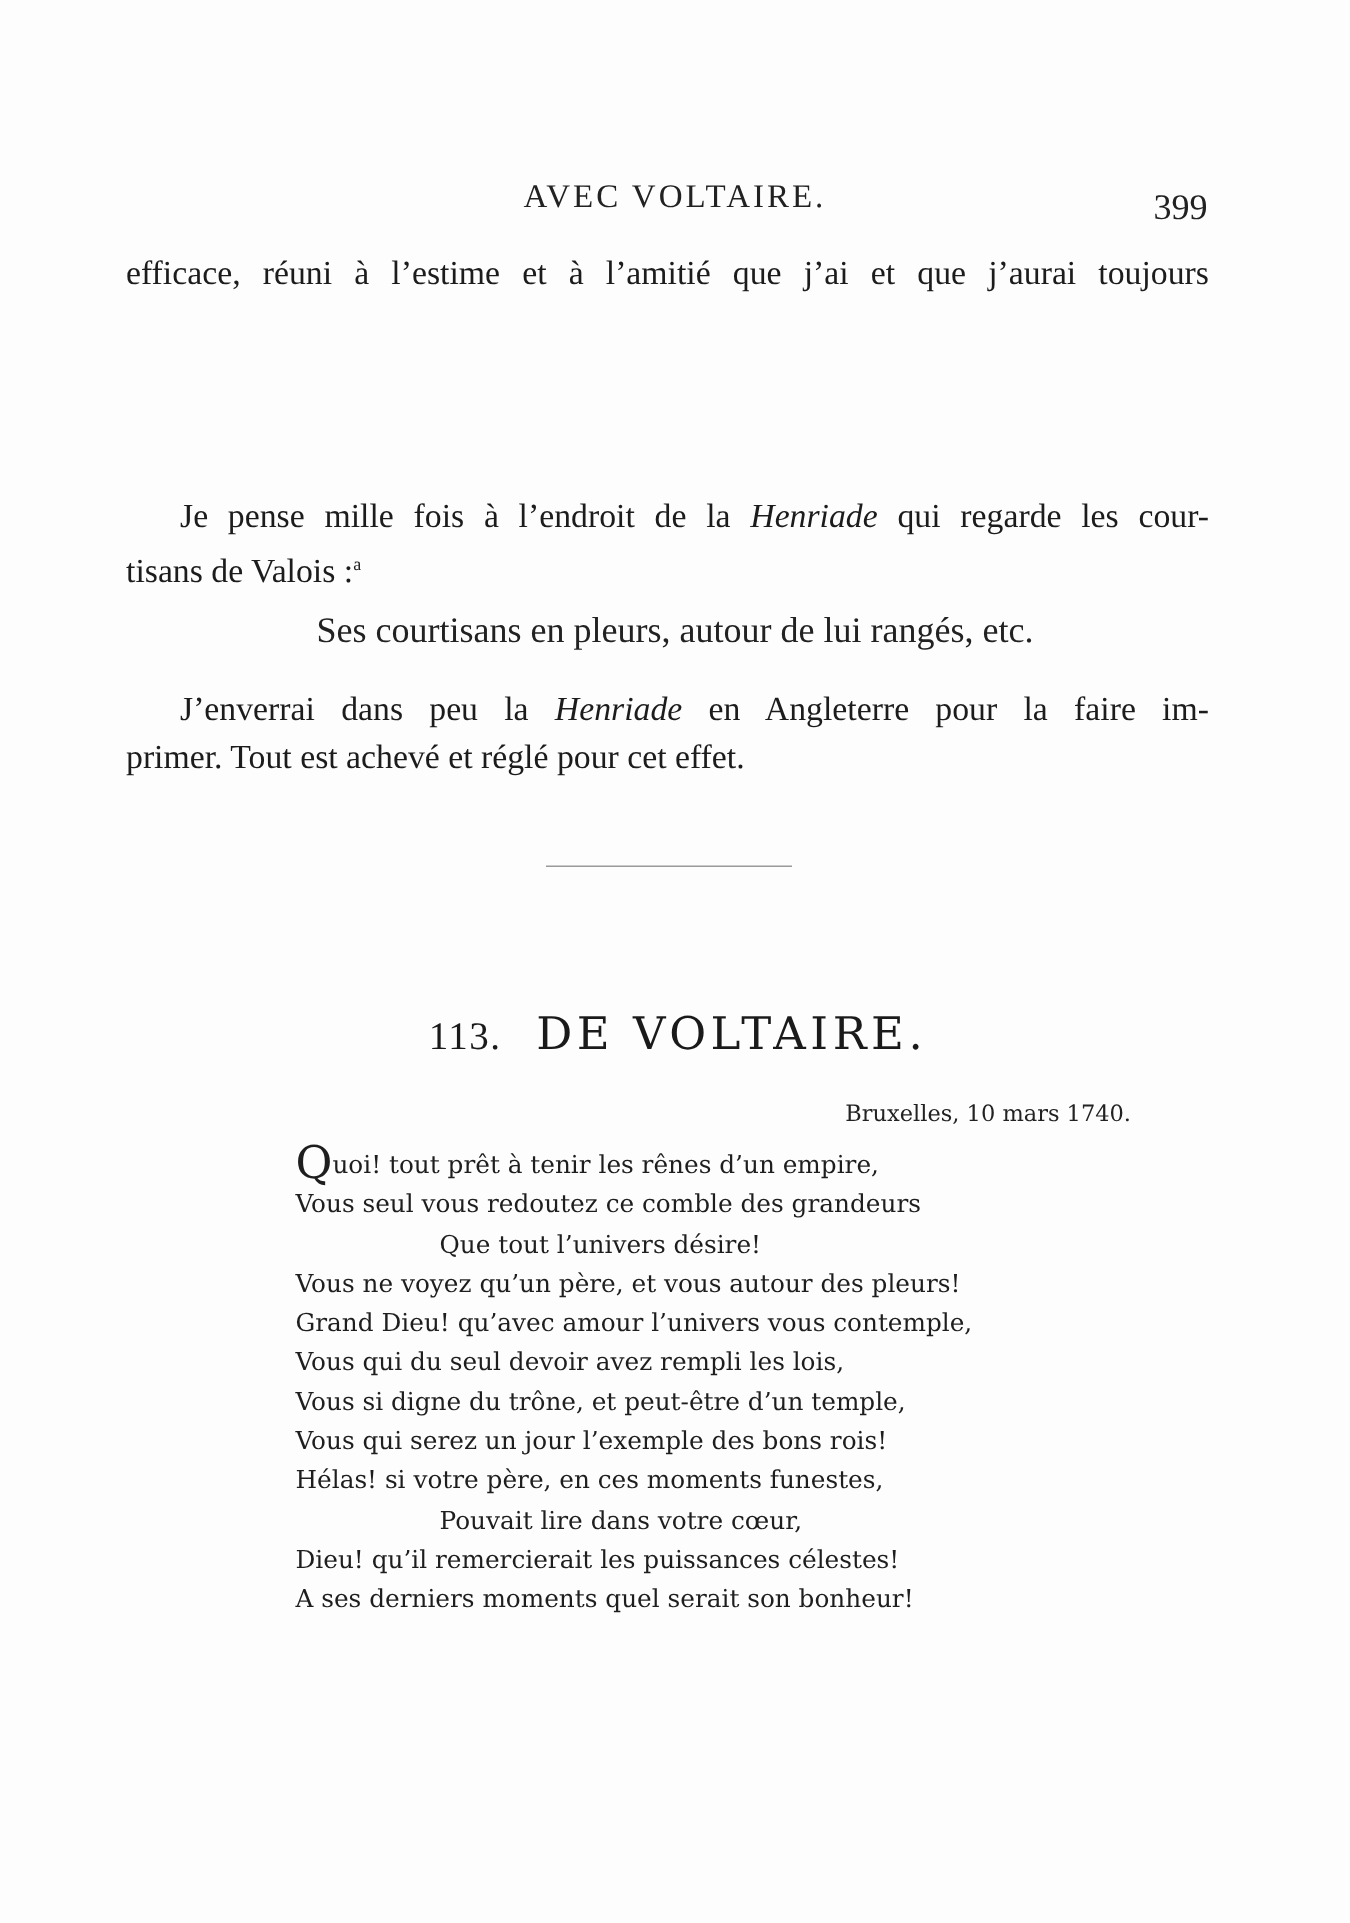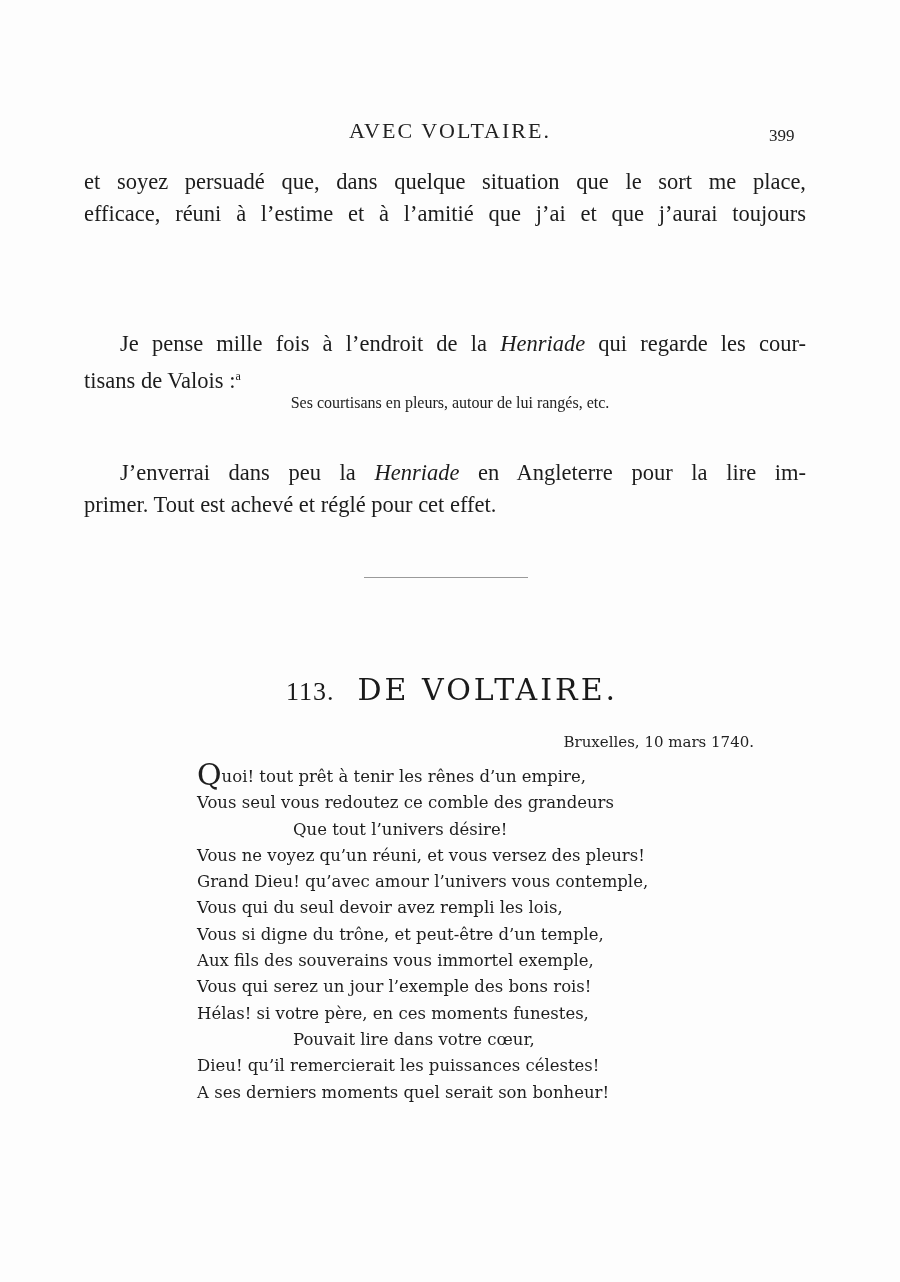--- a/index.html
+++ b/index.html
@@ -29,21 +29,21 @@
       font-family: "Liberation Serif", serif;
       font-size: 22px;
       letter-spacing: 2px;
       color: #222;
     }
     .page-number {
       position: absolute;
       top: 126px;
       left: 769px;
       font-family: "Liberation Serif", serif;
-      font-size: 17px;
+      font-size: 24px;
       color: #222;
     }
     .prose {
       position: absolute;
       left: 84px;
       width: 722px;
       font-family: "Liberation Serif", serif;
       font-size: 22.5px;
       line-height: 32px;
       text-align: justify;
@@ -55,26 +55,26 @@
       white-space: nowrap;
     }
     .prose .line.last {
       text-align-last: left;
     }
     .prose .indent { padding-left: 36px; }
     .para1 { top: 166px; }
     .para2 { top: 328px; }
     .quote-line {
       position: absolute;
-      top: 394px;
+      top: 408px;
       left: 0;
       width: 900px;
       text-align: center;
       font-family: "Liberation Serif", serif;
-      font-size: 16px;
+      font-size: 24px;
       color: #222;
     }
     .para3 { top: 457px; }
     .sup {
       font-size: 12px;
       vertical-align: 8px;
     }
     .divider {
       position: absolute;
       top: 577px;
@@ -144,54 +144,52 @@
   </style>
 </head>
 <body>
 
 <div class="page">
 
   <div class="running-head">AVEC VOLTAIRE.</div>
   <div class="page-number">399</div>
 
   <div class="prose para1">
-    <span class="line">et soyez persuadé que, dans quelque situation que le sort me place,</span>
     <span class="line">efficace, réuni à l’estime et à l’amitié que j’ai et que j’aurai toujours</span>
   </div>
 
   <div class="prose para2">
     <span class="line indent"><span>Je pense mille fois à l’endroit de la </span><i>Henriade</i><span> qui regarde les cour-</span></span>
     <span class="line last"><span>tisans de Valois :</span><span class="sup">a</span></span>
   </div>
 
   <div class="quote-line">Ses courtisans en pleurs, autour de lui rangés, etc.</div>
 
   <div class="prose para3">
-    <span class="line indent"><span>J’enverrai dans peu la </span><i>Henriade</i><span> en Angleterre pour la lire im-</span></span>
+    <span class="line indent"><span>J’enverrai dans peu la </span><i>Henriade</i><span> en Angleterre pour la faire im-</span></span>
     <span class="line last">primer. Tout est achevé et réglé pour cet effet.</span>
   </div>
 
   <div class="divider"></div>
 
   <div class="letter-title">
     <span class="num">113.</span>
     <span class="name">DE VOLTAIRE.</span>
   </div>
 
   <div class="dateline">Bruxelles, 10 mars 1740.</div>
 
   <div class="poem" id="poem">
     <span class="vline"><span class="dropcap">Q</span><span>uoi! tout prêt à tenir les rênes d’un empire,</span></span>
   <span class="vline">Vous seul vous redoutez ce comble des grandeurs</span>
       <span class="vline indent">Que tout l’univers désire!</span>
-      <span class="vline">Vous ne voyez qu’un réuni, et vous versez des pleurs!</span>
+      <span class="vline">Vous ne voyez qu’un père, et vous autour des pleurs!</span>
       <span class="vline">Grand Dieu! qu’avec amour l’univers vous contemple,</span>
       <span class="vline">Vous qui du seul devoir avez rempli les lois,</span>
       <span class="vline">Vous si digne du trône, et peut-être d’un temple,</span>
-      <span class="vline">Aux fils des souverains vous immortel exemple,</span>
       <span class="vline">Vous qui serez un jour l’exemple des bons rois!</span>
       <span class="vline">Hélas! si votre père, en ces moments funestes,</span>
       <span class="vline indent">Pouvait lire dans votre cœur,</span>
       <span class="vline">Dieu! qu’il remercierait les puissances célestes!</span>
       <span class="vline">A ses derniers moments quel serait son bonheur!</span>
     </div>
 
 
 </div>
 

